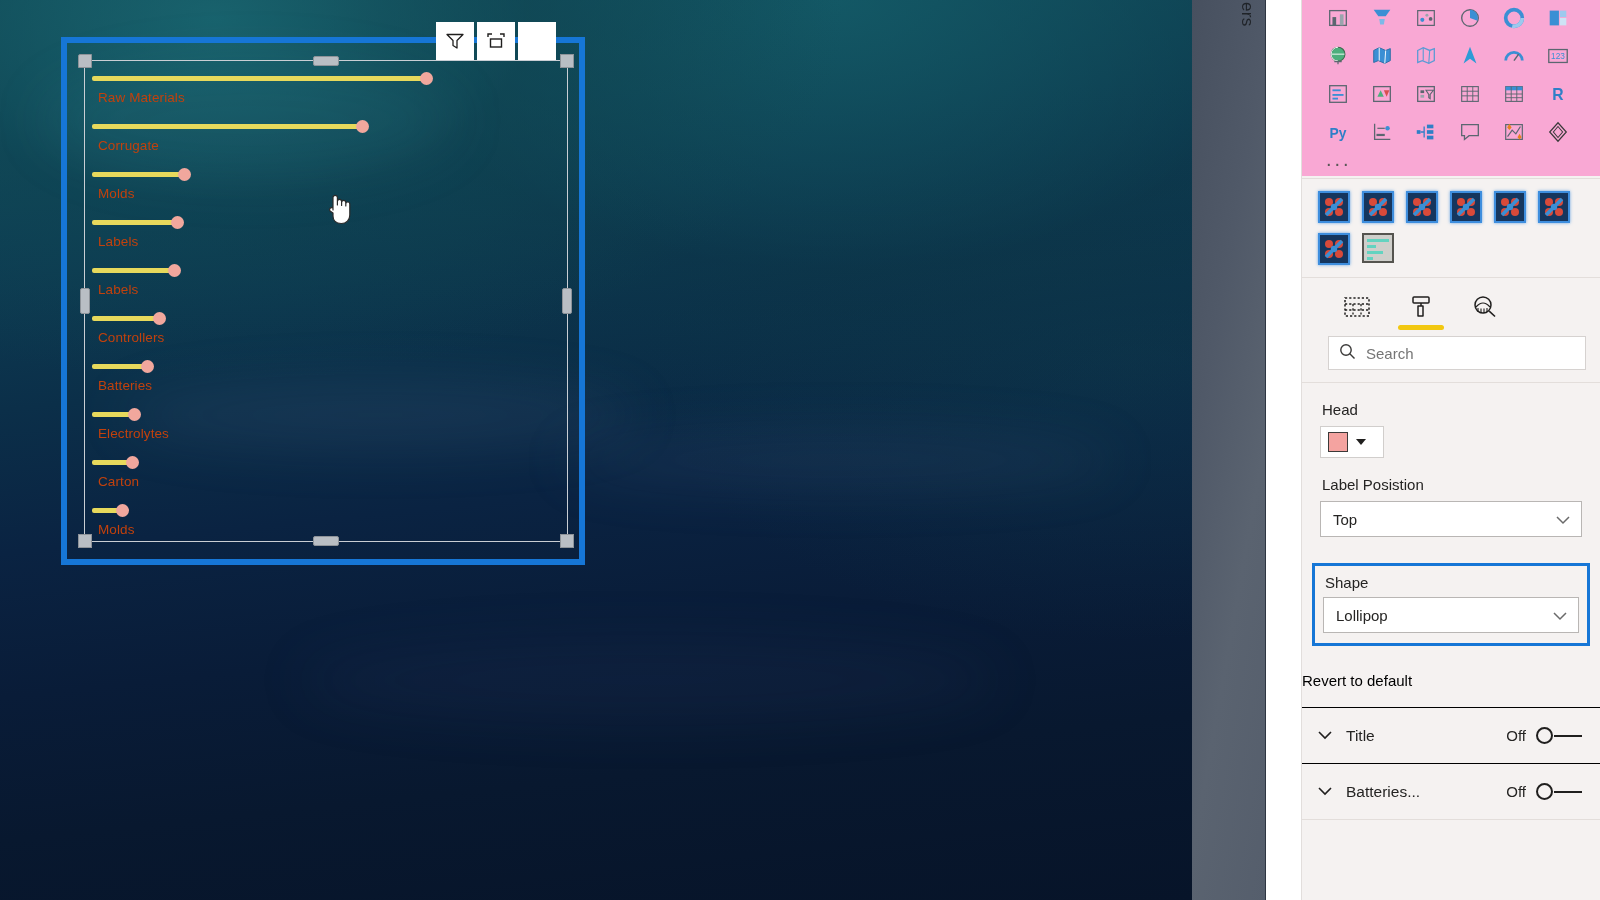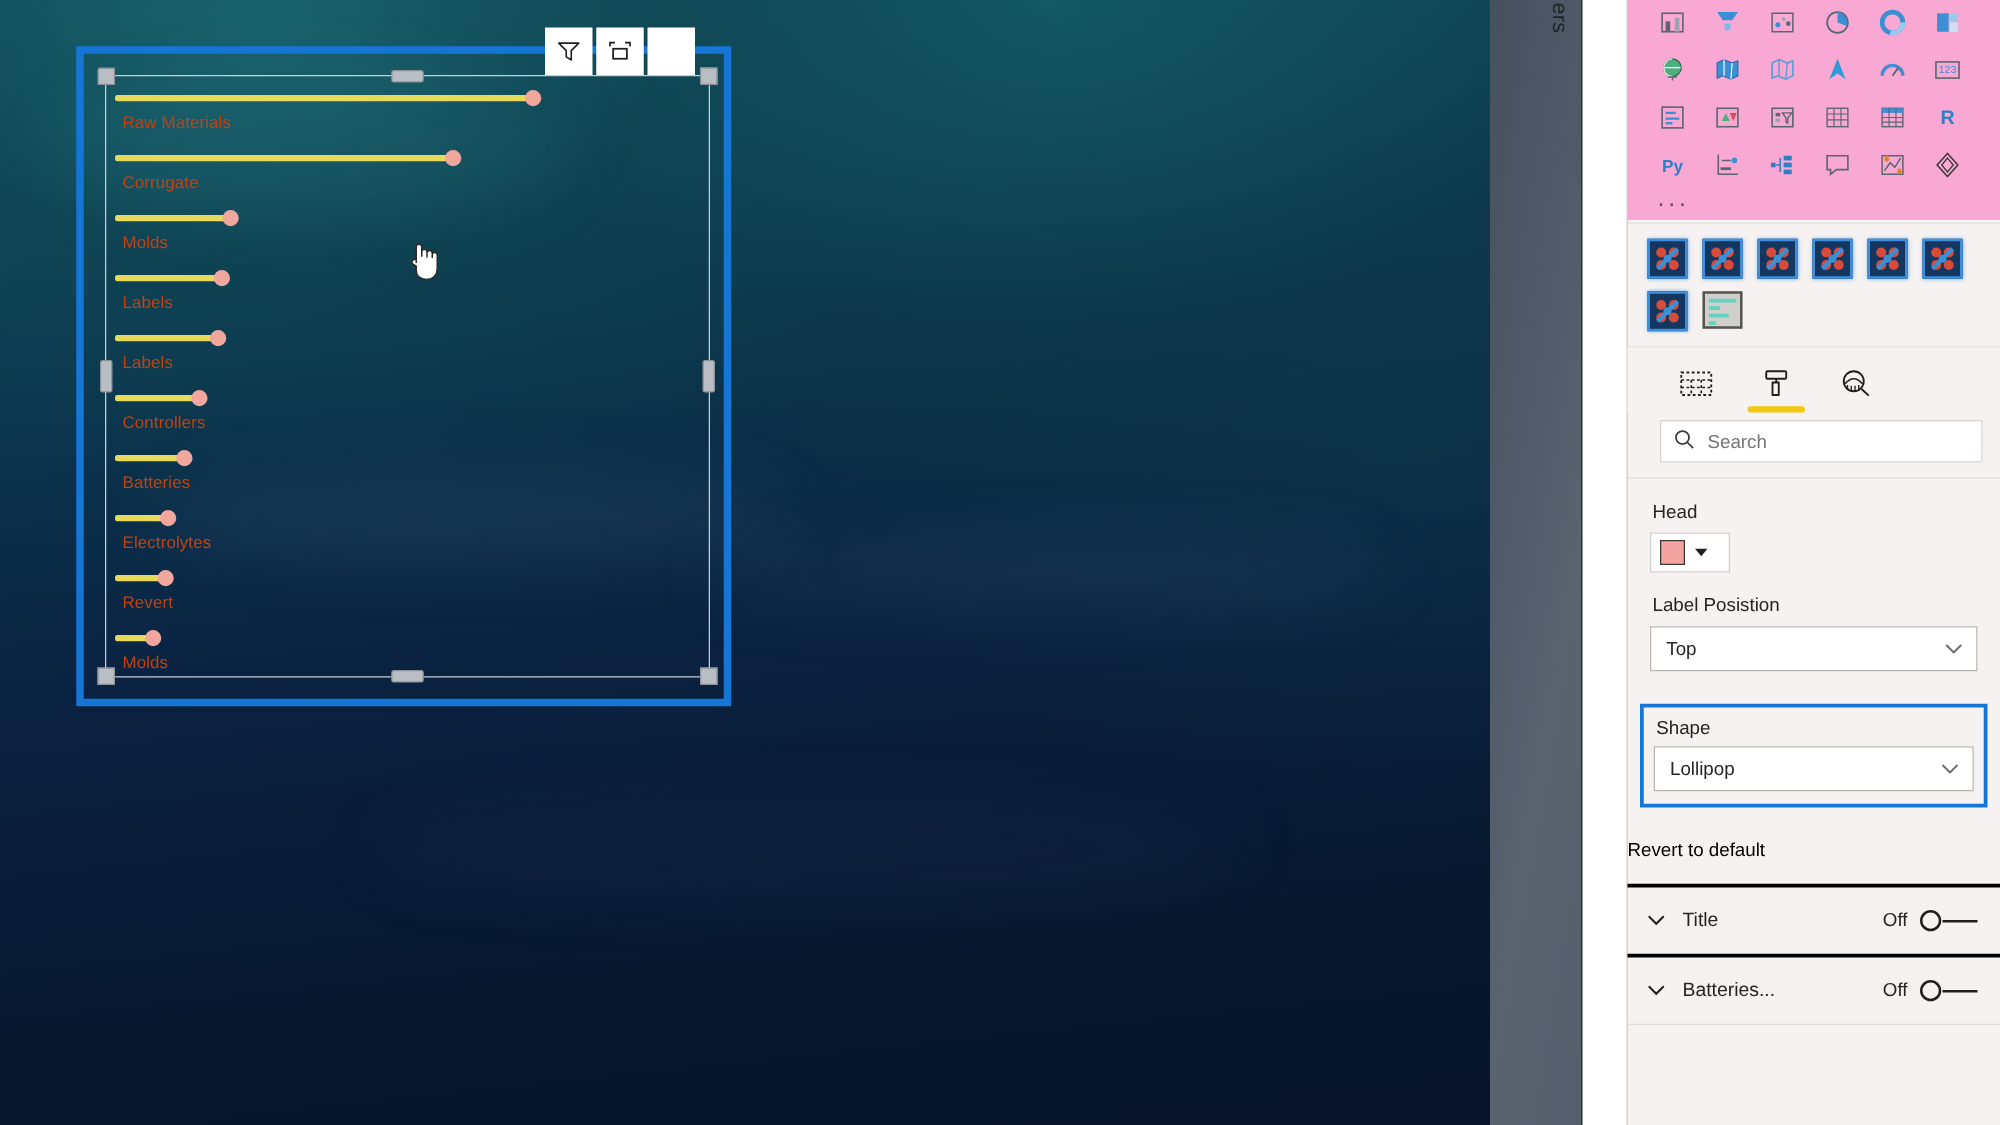--- a/index.html
+++ b/index.html
@@ -183,21 +183,21 @@
   }
   .shape-highlight .field-label { margin: 2px 0 6px 2px; }
 
   .revert {
     text-align: left; font-size: 15px; color: #000000;
     padding: 26px 0 18px 0;
   }
 
   .accordion-row {
     display: flex; align-items: center; height: 56px;
-    border-top: 3px solid #000000;
+    border-top: 1px solid #000000;
     padding: 0 18px 0 14px;
   }
   .acc-left { display: flex; align-items: center; gap: 12px; }
   .acc-title { font-size: 15.5px; color: #252423; }
   .acc-right { margin-left: auto; display: flex; align-items: center; gap: 10px; }
   .toggle-label { font-size: 15px; color: #252423; }
   .toggle {
     width: 46px; height: 18px; position: relative; display: flex; align-items: center;
   }
   .toggle .track { position: absolute; right: 0; width: 28px; height: 2px; background: #201f1e; }
@@ -269,21 +269,21 @@
         <div class="lolli-label">Batteries</div>
       </div>
       <div class="lolli-row">
         <div class="lolli-bar" style="width: 43px; background: rgb(231, 217, 92);"></div>
         <div class="lolli-head" style="left: 43px; background: rgb(241, 167, 157);"></div>
         <div class="lolli-label">Electrolytes</div>
       </div>
       <div class="lolli-row">
         <div class="lolli-bar" style="width: 41px; background: rgb(231, 217, 92);"></div>
         <div class="lolli-head" style="left: 41px; background: rgb(241, 167, 157);"></div>
-        <div class="lolli-label">Revert</div>
+        <div class="lolli-label">Carton</div>
       </div>
       <div class="lolli-row">
         <div class="lolli-bar" style="width: 31px; background: rgb(231, 217, 92);"></div>
         <div class="lolli-head" style="left: 31px; background: rgb(241, 167, 157);"></div>
         <div class="lolli-label">Molds</div>
       </div>
     </div>
 
   <div class="visual-toolbar">
     <div class="vt-btn">

